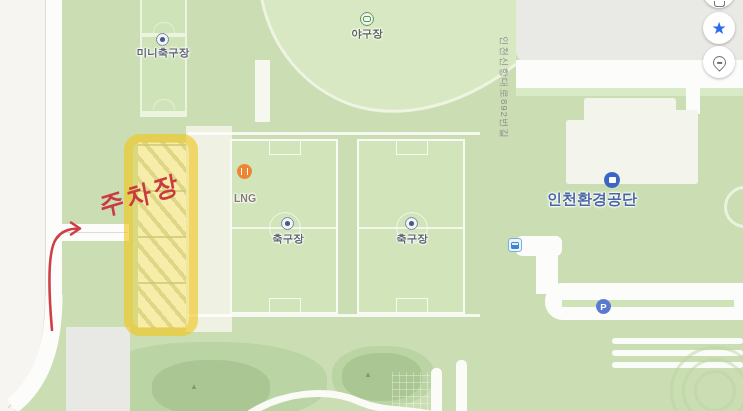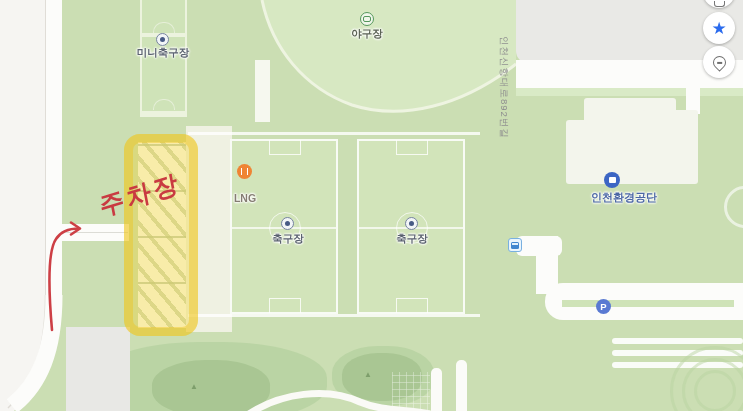--- a/index.html
+++ b/index.html
@@ -132,21 +132,21 @@
   <div class="maplabel" style="left:382px;top:232px;width:60px;">축구장</div>
 
   <div class="abs circle" style="left:237px;top:164px;width:15px;height:15px;background:#ef8434;display:flex;align-items:center;justify-content:center;">
     <div style="width:5px;height:7px;border-left:1.5px solid #fff;border-right:1.5px solid #fff;"></div>
   </div>
   <div class="maplabel" style="left:215px;top:180px;width:60px;color:#857d72;margin-top:12px;">LNG</div>
 
   <div class="abs circle" style="left:604px;top:172px;width:16px;height:16px;background:#3c66c4;display:flex;align-items:center;justify-content:center;">
     <div style="width:7px;height:6px;background:#fff;border-radius:1px;"></div>
   </div>
-  <div class="maplabel" style="left:574px;top:190px;width:100px;font-size:11px;color:#4a66a4;">인천환경공단</div>
+  <div class="maplabel" style="left:542px;top:190px;width:100px;font-size:15px;color:#4a66a4;">인천환경공단</div>
 
   <div class="abs" style="left:508px;top:238px;width:14px;height:14px;background:#eaf5fd;border:1px solid #79b0e0;border-radius:3px;box-sizing:border-box;display:flex;align-items:center;justify-content:center;">
     <div style="width:8px;height:7px;background:#3f86cf;border-radius:1.5px;">
       <div style="width:6px;height:2.5px;background:#dff0fc;margin:1px auto 0;"></div>
     </div>
   </div>
 
   <div class="abs circle" style="left:596px;top:299px;width:15px;height:15px;background:#5a7ad2;display:flex;align-items:center;justify-content:center;color:#fff;font-size:9.5px;font-weight:bold;">P</div>
 
   <div class="abs" style="left:510px;top:36px;transform:rotate(90deg);transform-origin:0 0;white-space:nowrap;font-size:9.5px;color:#909090;letter-spacing:1px;">인천신항대로892번길</div>

